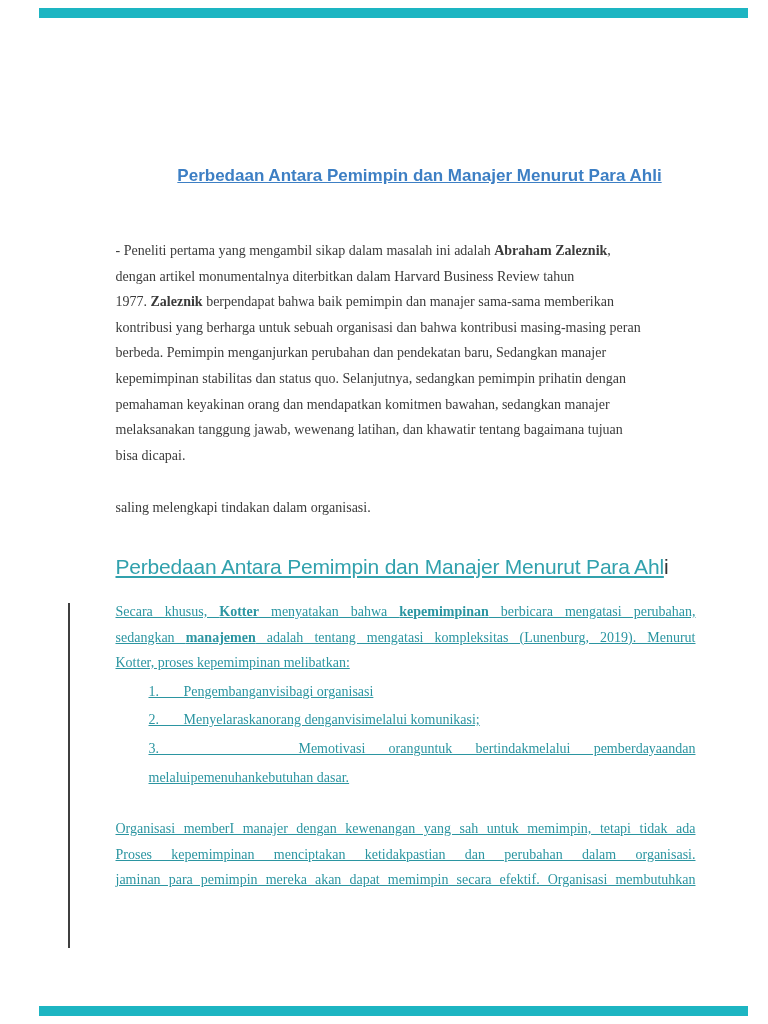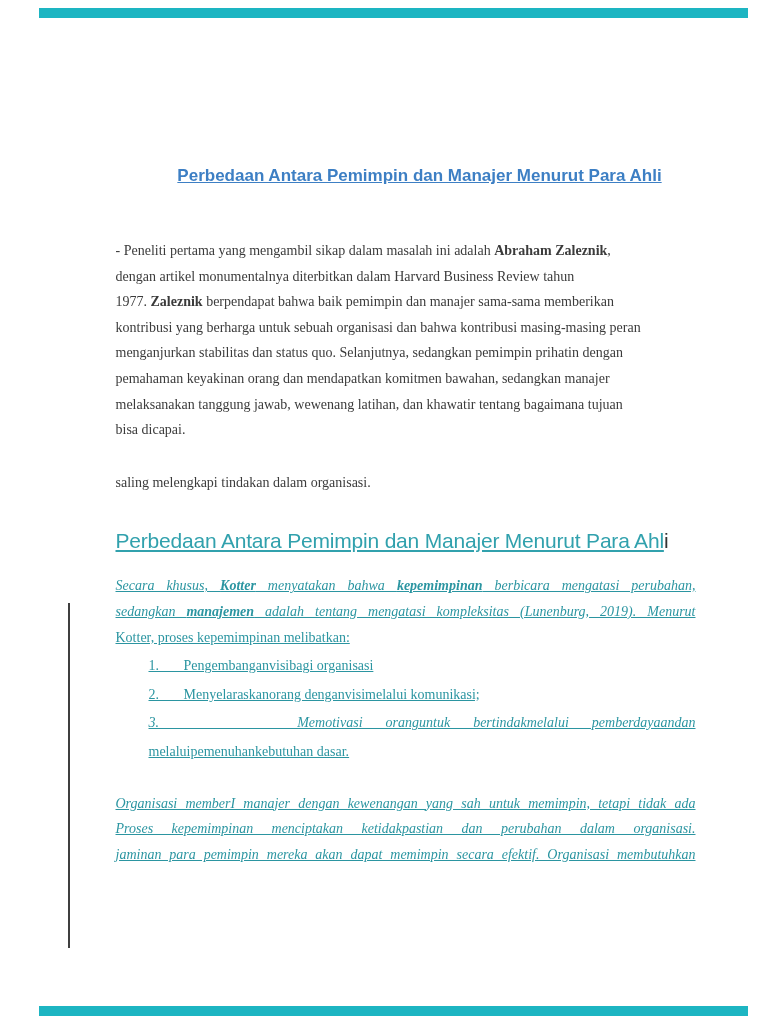--- a/index.html
+++ b/index.html
@@ -17,21 +17,21 @@
 
   .doc-title {
     margin-top:165px; padding-left:28px; text-align:center;
     font-family:"Liberation Sans", sans-serif; font-weight:bold;
     font-size:17px; line-height:21px; color:#3d7fc4;
     text-decoration:underline; cursor:pointer;
   }
 
   .block .line { font-size:14px; line-height:25.6px; }
   .line:not(.just) { white-space:nowrap; }
-  .just { text-align:justify; text-align-last:justify;font-style:italic; }
+  .just { text-align:justify; text-align-last:justify; }
   .bold { font-weight:bold; }
 
   .body-para .line { color:#3b3b3b; }
 
   .heading .line {
     font-family:"Liberation Sans", sans-serif;
     font-size:21px; line-height:30px; color:#31a1ad;
     letter-spacing:-0.2px;
   }
   .heading span.u { text-decoration:underline; }
@@ -56,21 +56,22 @@
   <div class="change-bar" data-name="revision-change-bar" style="background: rgb(63, 63, 63);"></div>
 
   <div class="content" data-name="document-content">
     <div class="doc-title" data-name="document-title-link" style="color: rgb(61, 127, 196);">Perbedaan Antara Pemimpin dan Manajer Menurut Para Ahli</div>
     <div data-name="document-blocks">
         <div class="block para body-para" data-name="intro-paragraph-1">
           <div class="line" data-name="text-line"><span data-name="text-segment">- Peneliti pertama yang mengambil sikap dalam masalah ini adalah </span><span class="bold" data-name="bold-text">Abraham Zaleznik</span><span data-name="text-segment">,</span></div>
           <div class="line" data-name="text-line"><span data-name="text-segment">dengan artikel monumentalnya diterbitkan dalam Harvard Business Review tahun</span></div>
           <div class="line" data-name="text-line"><span data-name="text-segment">1977. </span><span class="bold" data-name="bold-text">Zaleznik</span><span data-name="text-segment"> berpendapat bahwa baik pemimpin dan manajer sama-sama memberikan</span></div>
           <div class="line" data-name="text-line"><span data-name="text-segment">kontribusi yang berharga untuk sebuah organisasi dan bahwa kontribusi masing-masing peran</span></div>
-          <div class="line" data-name="text-line"><span data-name="text-segment">menganjurkan stabilitas dan status quo. Selanjutnya, sedangkan pemimpin prihatin dengan</span></div>
+          <div class="line" data-name="text-line"><span data-name="text-segment">berbeda. Pemimpin menganjurkan perubahan dan pendekatan baru, Sedangkan manajer</span></div>
+          <div class="line" data-name="text-line"><span data-name="text-segment">kepemimpinan stabilitas dan status quo. Selanjutnya, sedangkan pemimpin prihatin dengan</span></div>
           <div class="line" data-name="text-line"><span data-name="text-segment">pemahaman keyakinan orang dan mendapatkan komitmen bawahan, sedangkan manajer</span></div>
           <div class="line" data-name="text-line"><span data-name="text-segment">melaksanakan tanggung jawab, wewenang latihan, dan khawatir tentang bagaimana tujuan</span></div>
           <div class="line" data-name="text-line"><span data-name="text-segment">bisa dicapai.</span></div>
         </div>
         <div class="block para body-para" data-name="intro-paragraph-2">
           <div class="line" data-name="text-line"><span data-name="text-segment">saling melengkapi tindakan dalam organisasi.</span></div>
         </div>
         <div class="block heading" data-name="section-heading">
           <div class="line" data-name="text-line"><span class="u" data-name="text-segment">Perbedaan Antara Pemimpin dan Manajer Menurut Para Ahl</span><span class="no-u" data-name="text-segment">i</span></div>
         </div>

